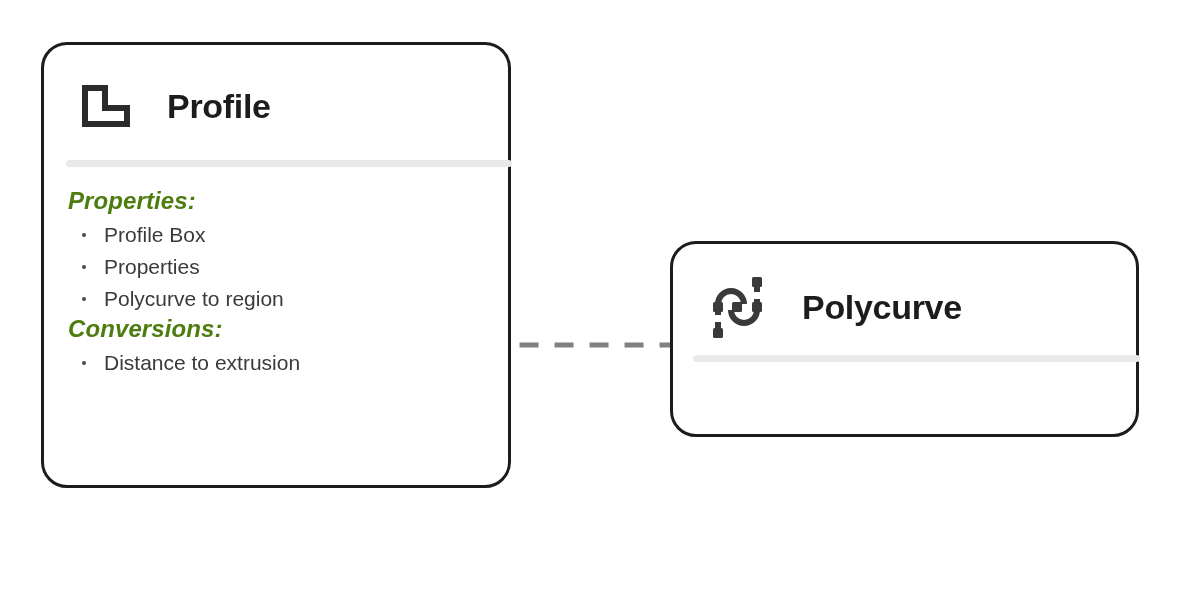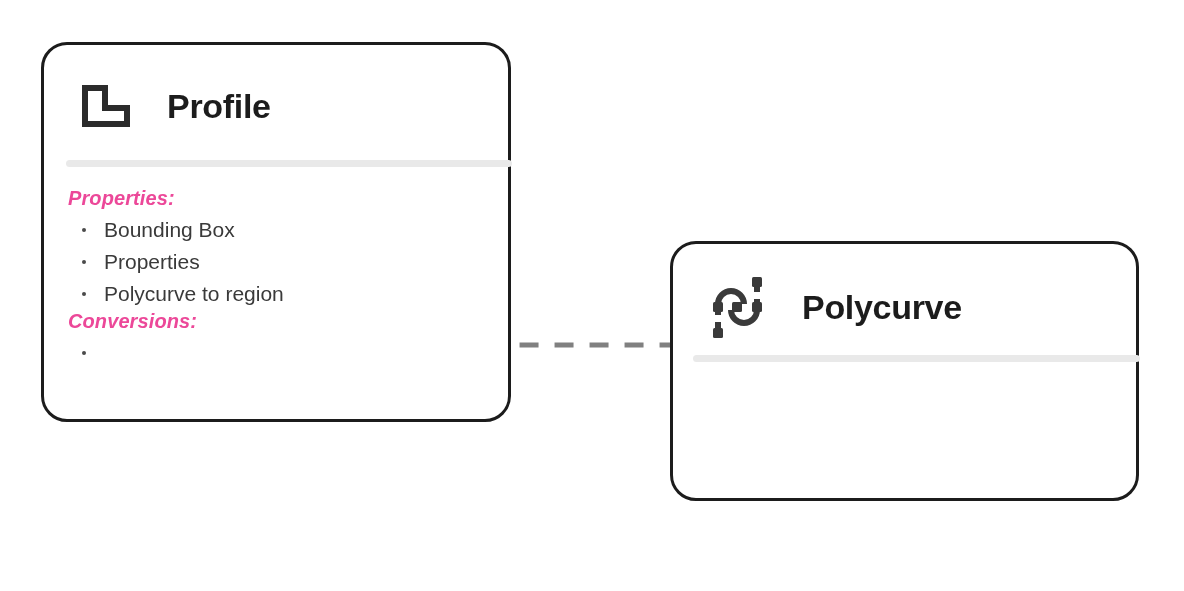--- a/index.html
+++ b/index.html
@@ -38,28 +38,28 @@
     box-sizing: border-box;
     background: #ffffff;
     border: 3px solid #1c1c1c;
     border-radius: 26px;
   }
 
   .card-profile {
     left: 41px;
     top: 42px;
     width: 470px;
-    height: 380px;
+    height: 446px;
   }
 
   .card-polycurve {
     left: 670px;
     top: 241px;
     width: 469px;
-    height: 260px;
+    height: 196px;
   }
 
   
   .card-header {
     position: absolute;
     display: flex;
     align-items: center;
   }
   .card-profile .card-header {
     left: 37px;
@@ -107,24 +107,24 @@
   .card-body {
     position: absolute;
     left: 24px;
     right: 24px;
   }
   .card-profile .card-body { top: 142px; }
 
   .section + .section { }
 
   .section-title {
-    font-size: 20px;
+    font-size: 24px;
     font-weight: bold;
     font-style: italic;
-    color: #ec4899;
+    color: #4d7c0f;
     margin: 0 0 4px 0;
     letter-spacing: 0.1px;
   }
 
   .section-list {
     list-style: none;
     margin: 0;
     padding: 0;
   }
 
@@ -167,38 +167,39 @@
 
     <div class="card-divider"></div>
 
     <div class="card-body">
 
       <div class="section">
         <div class="section-title">Properties:</div>
         <ul class="section-list">
           <li>
             <span class="bullet"></span>
-            <span>Bounding Box</span>
+            <span>Profile Box</span>
           </li>
           <li>
             <span class="bullet"></span>
             <span>Properties</span>
           </li>
           <li>
             <span class="bullet"></span>
             <span>Polycurve to region</span>
           </li>
         </ul>
       </div>
 
       <div class="section">
         <div class="section-title">Conversions:</div>
         <ul class="section-list">
           <li>
             <span class="bullet"></span>
+            <span>Distance to extrusion</span>
           </li>
         </ul>
       </div>
 
     </div>
   </div>
 
   <div class="card card-polycurve">
 
     <div class="card-header">

